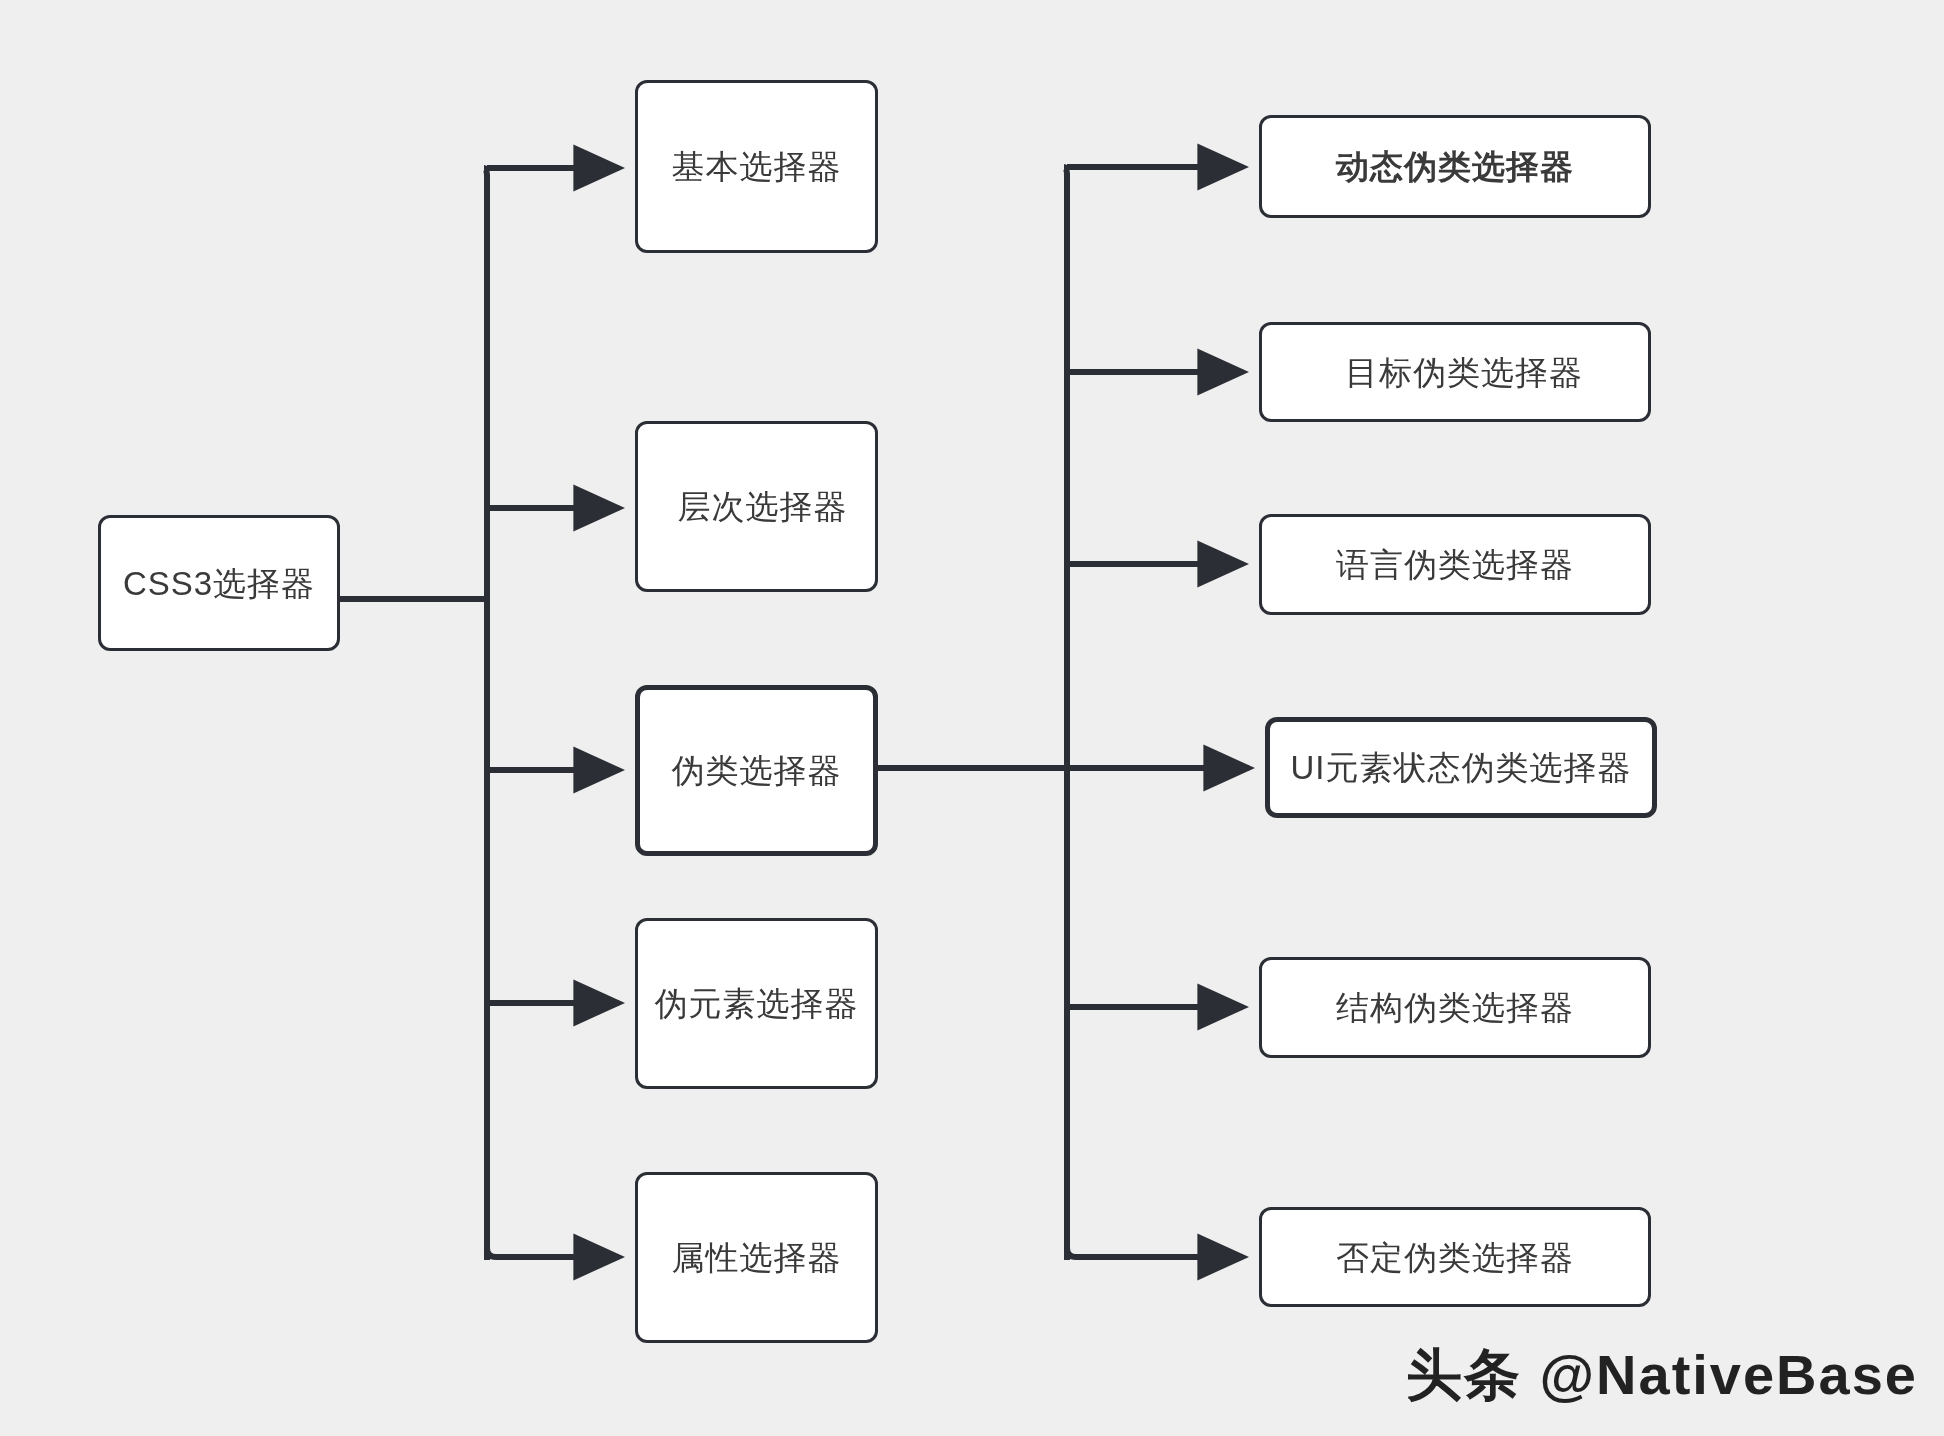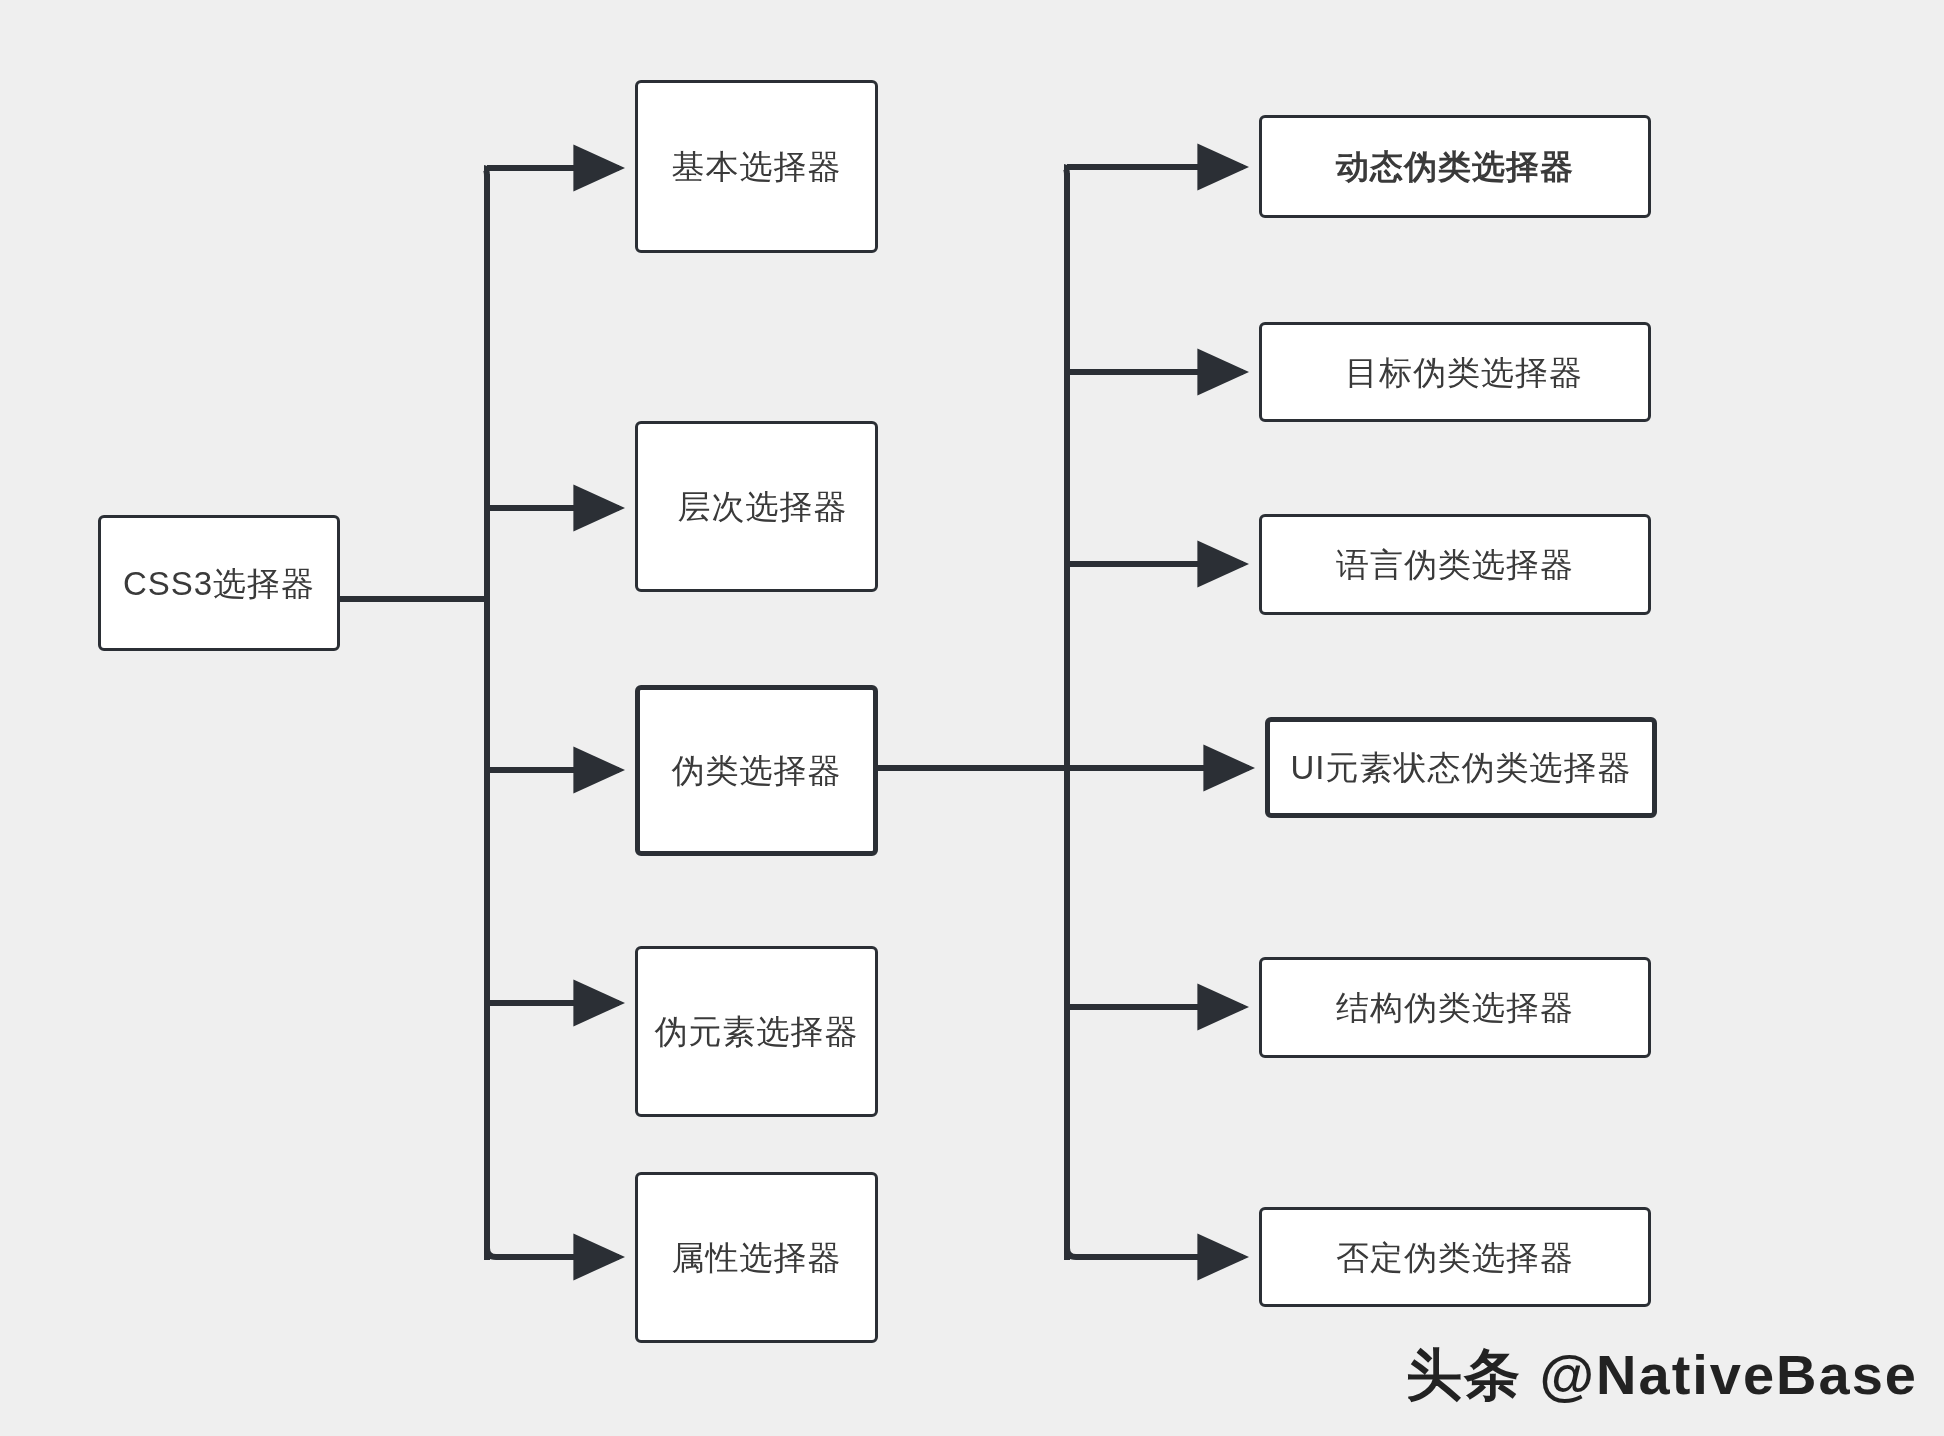--- a/index.html
+++ b/index.html
@@ -22,21 +22,21 @@
     left: 0;
     top: 0;
     width: 1944px;
     height: 1436px;
   }
   .node {
     position: absolute;
     box-sizing: border-box;
     background: #ffffff;
     border: 3px solid #2b2f35;
-    border-radius: 6px;
+    border-radius: 12px;
     display: flex;
     align-items: center;
     justify-content: center;
     color: #3a3a3a;
     font-size: 33px;
     letter-spacing: 1px;
     white-space: nowrap;
     z-index: 2;
   }
   .node.thick {
@@ -106,21 +106,21 @@
 
   <div class="node" style="left: 635px; top: 80px; width: 243px; height: 173px; background: rgb(255, 255, 255); border-color: rgb(43, 47, 53); color: rgb(58, 58, 58);">
     <span class="node-label">基本选择器</span>
   </div>
   <div class="node" style="left: 635px; top: 421px; width: 243px; height: 171px; background: rgb(255, 255, 255); border-color: rgb(43, 47, 53); color: rgb(58, 58, 58); padding-left: 12px;">
     <span class="node-label">层次选择器</span>
   </div>
   <div class="node thick" style="left: 635px; top: 685px; width: 243px; height: 171px; background: rgb(255, 255, 255); border-color: rgb(43, 47, 53); color: rgb(58, 58, 58);">
     <span class="node-label">伪类选择器</span>
   </div>
-  <div class="node" style="left: 635px; top: 918px; width: 243px; height: 171px; background: rgb(255, 255, 255); border-color: rgb(43, 47, 53); color: rgb(58, 58, 58); margin-top: 28px;">
+  <div class="node" style="left: 635px; top: 918px; width: 243px; height: 171px; background: rgb(255, 255, 255); border-color: rgb(43, 47, 53); color: rgb(58, 58, 58);">
     <span class="node-label">伪元素选择器</span>
   </div>
   <div class="node" style="left: 635px; top: 1172px; width: 243px; height: 171px; background: rgb(255, 255, 255); border-color: rgb(43, 47, 53); color: rgb(58, 58, 58);">
     <span class="node-label">属性选择器</span>
   </div>
 
   <div class="node" style="left: 1259px; top: 115px; width: 392px; height: 103px; background: rgb(255, 255, 255); border-color: rgb(43, 47, 53); color: rgb(58, 58, 58); font-weight: bold;">
     <span class="node-label">动态伪类选择器</span>
   </div>
   <div class="node" style="left: 1259px; top: 322px; width: 392px; height: 100px; background: rgb(255, 255, 255); border-color: rgb(43, 47, 53); color: rgb(58, 58, 58); padding-left: 18px;">

